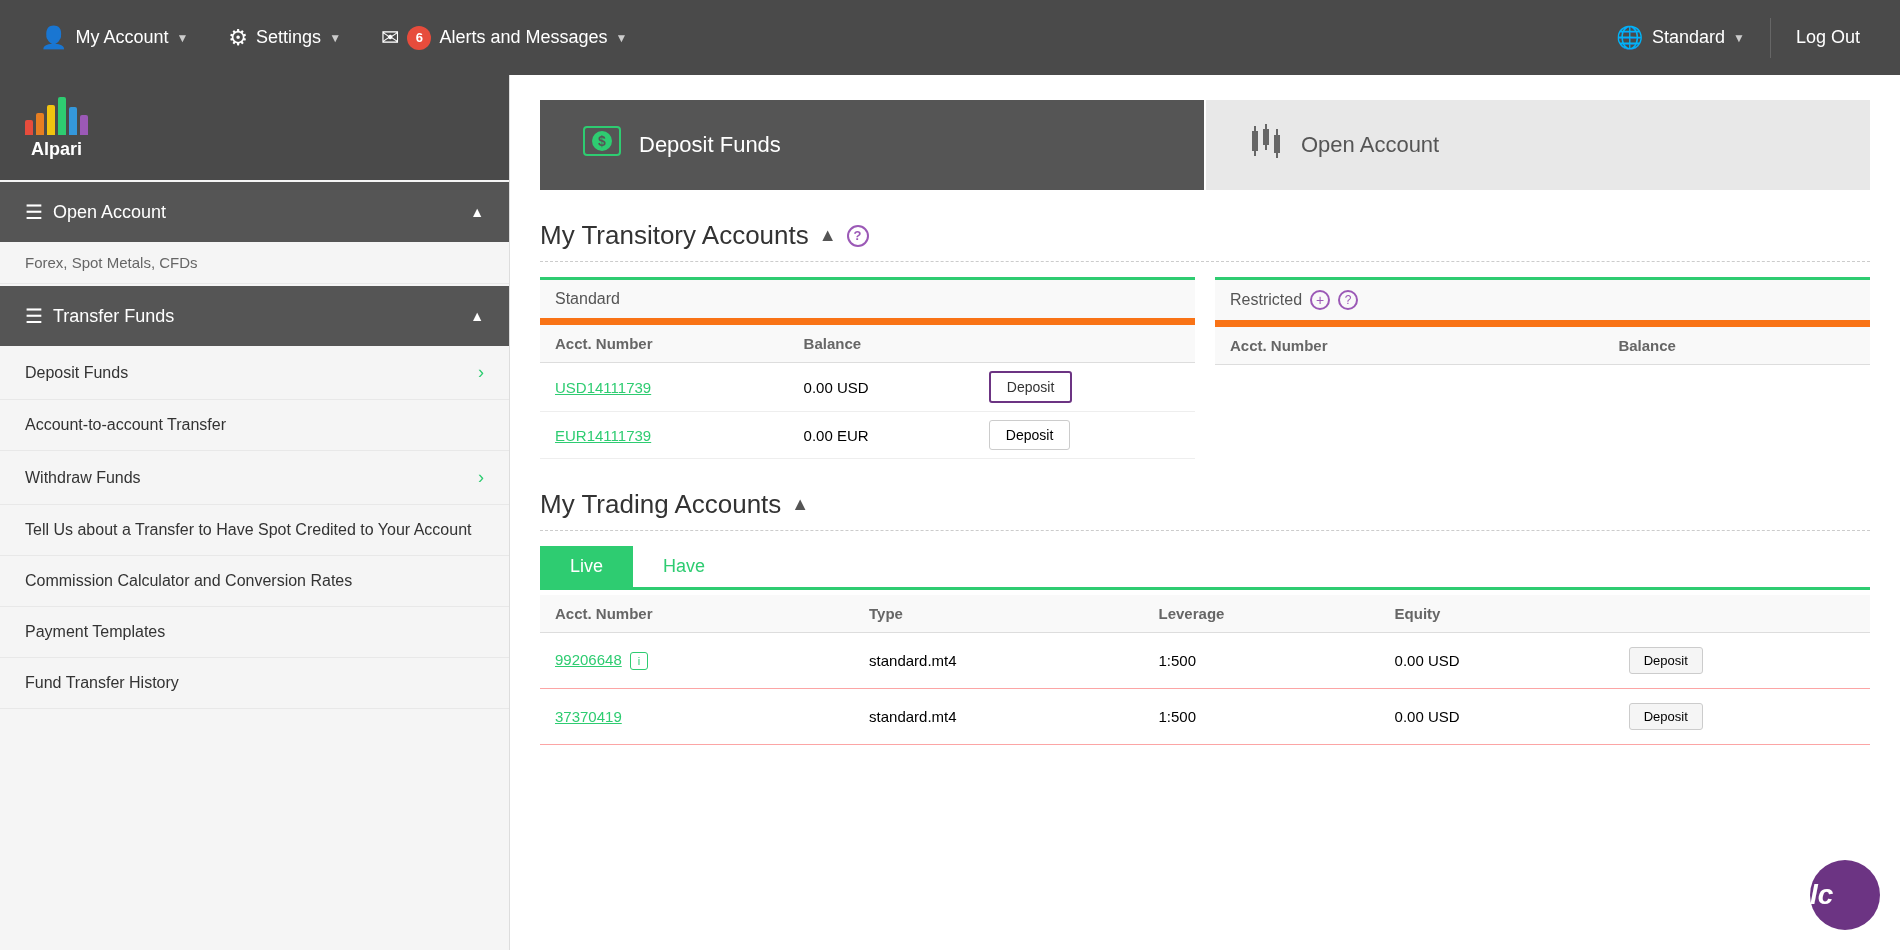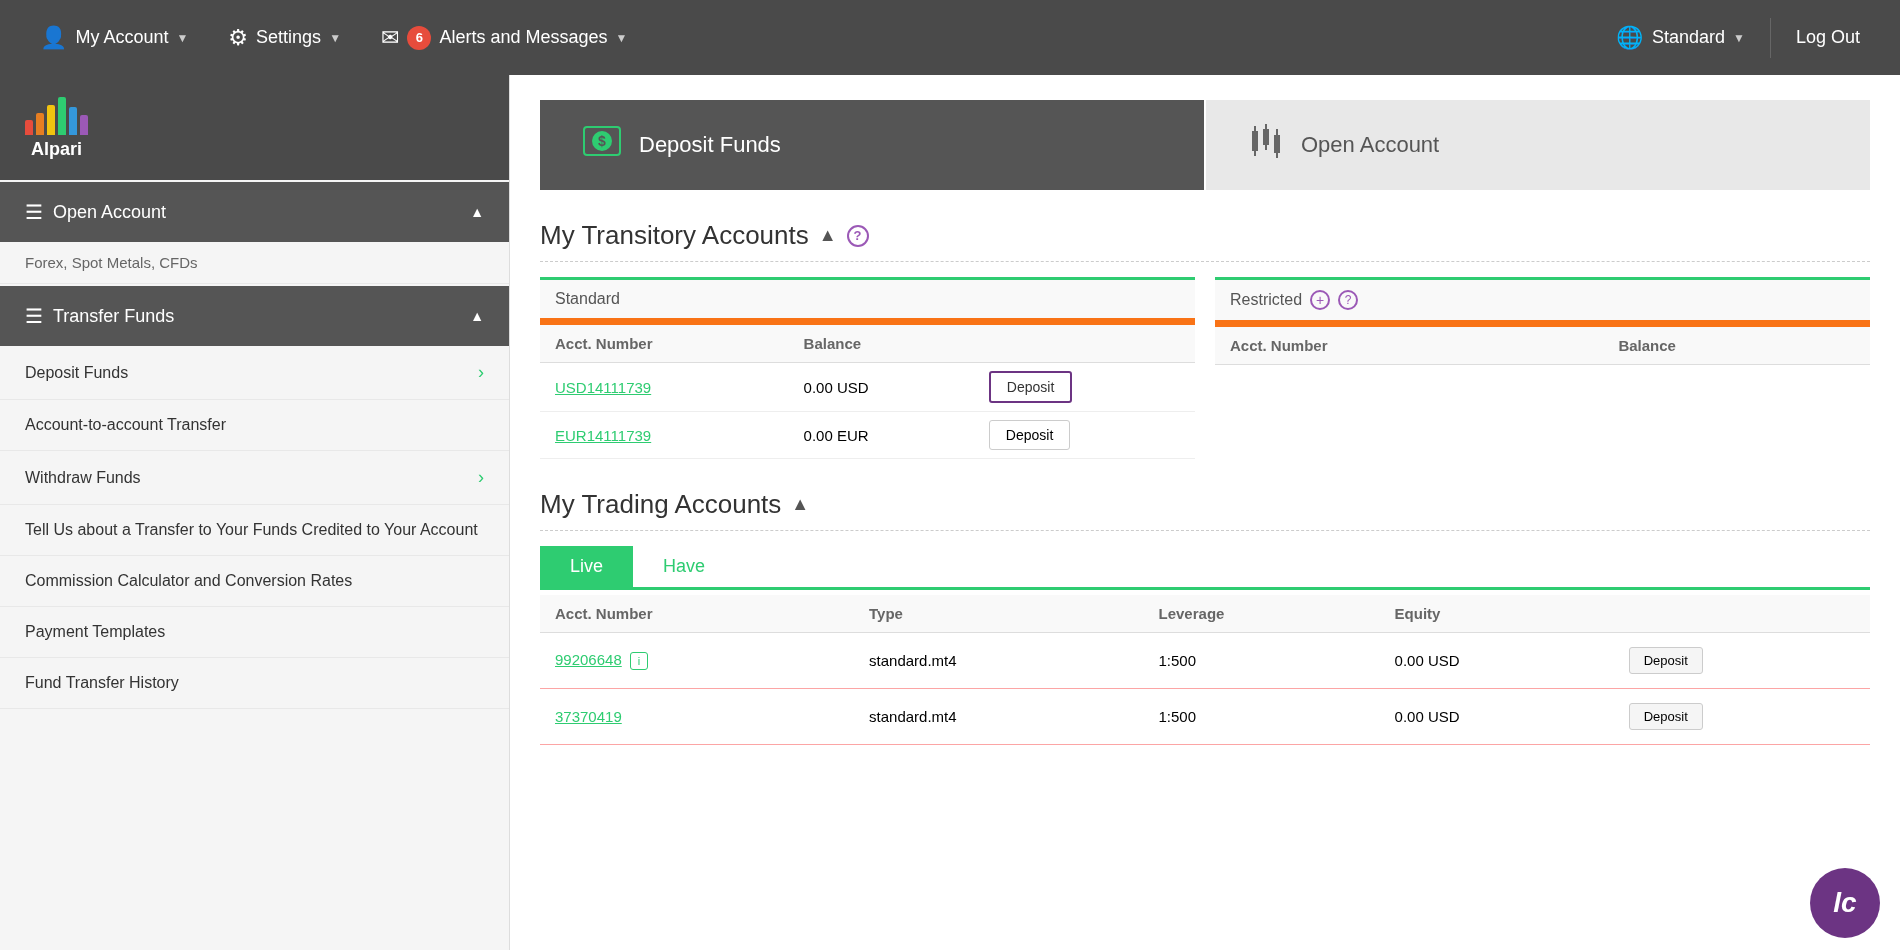--- a/index.html
+++ b/index.html
@@ -307,29 +307,28 @@
       border: 1px solid #ccc;
       padding: 5px 14px;
       font-size: 13px;
       cursor: pointer;
       border-radius: 3px;
     }
 
     
     .bottom-badge {
       position: fixed;
-      bottom: 12px;
+      bottom: 20px;
       right: 20px;
       width: 70px;
       height: 70px;
       background: #6c3483;
       border-radius: 50%;
       display: flex;
       align-items: center;
-      justify-content: center;
       color: #fff;
       font-size: 28px;
       font-weight: bold;
       cursor: pointer;
       z-index: 100;
     }
   </style>
 </head>
 <body>
 
@@ -399,21 +398,21 @@
       <span class="link-arrow">›</span>
     </div>
     <div class="sidebar-link">
       <span>Account-to-account Transfer</span>
     </div>
     <div class="sidebar-link">
       <span>Withdraw Funds</span>
       <span class="link-arrow">›</span>
     </div>
     <div class="sidebar-link">
-      <span>Tell Us about a Transfer to Your Funds Credited to Your Account</span>
+      <span>Tell Us about a Transfer to Have Spot Credited to Your Account</span>
     </div>
     <div class="sidebar-link">
       <span>Commission Calculator and Conversion Rates</span>
     </div>
     <div class="sidebar-link">
       <span>Payment Templates</span>
     </div>
     <div class="sidebar-link">
       <span>Fund Transfer History</span>
     </div>

